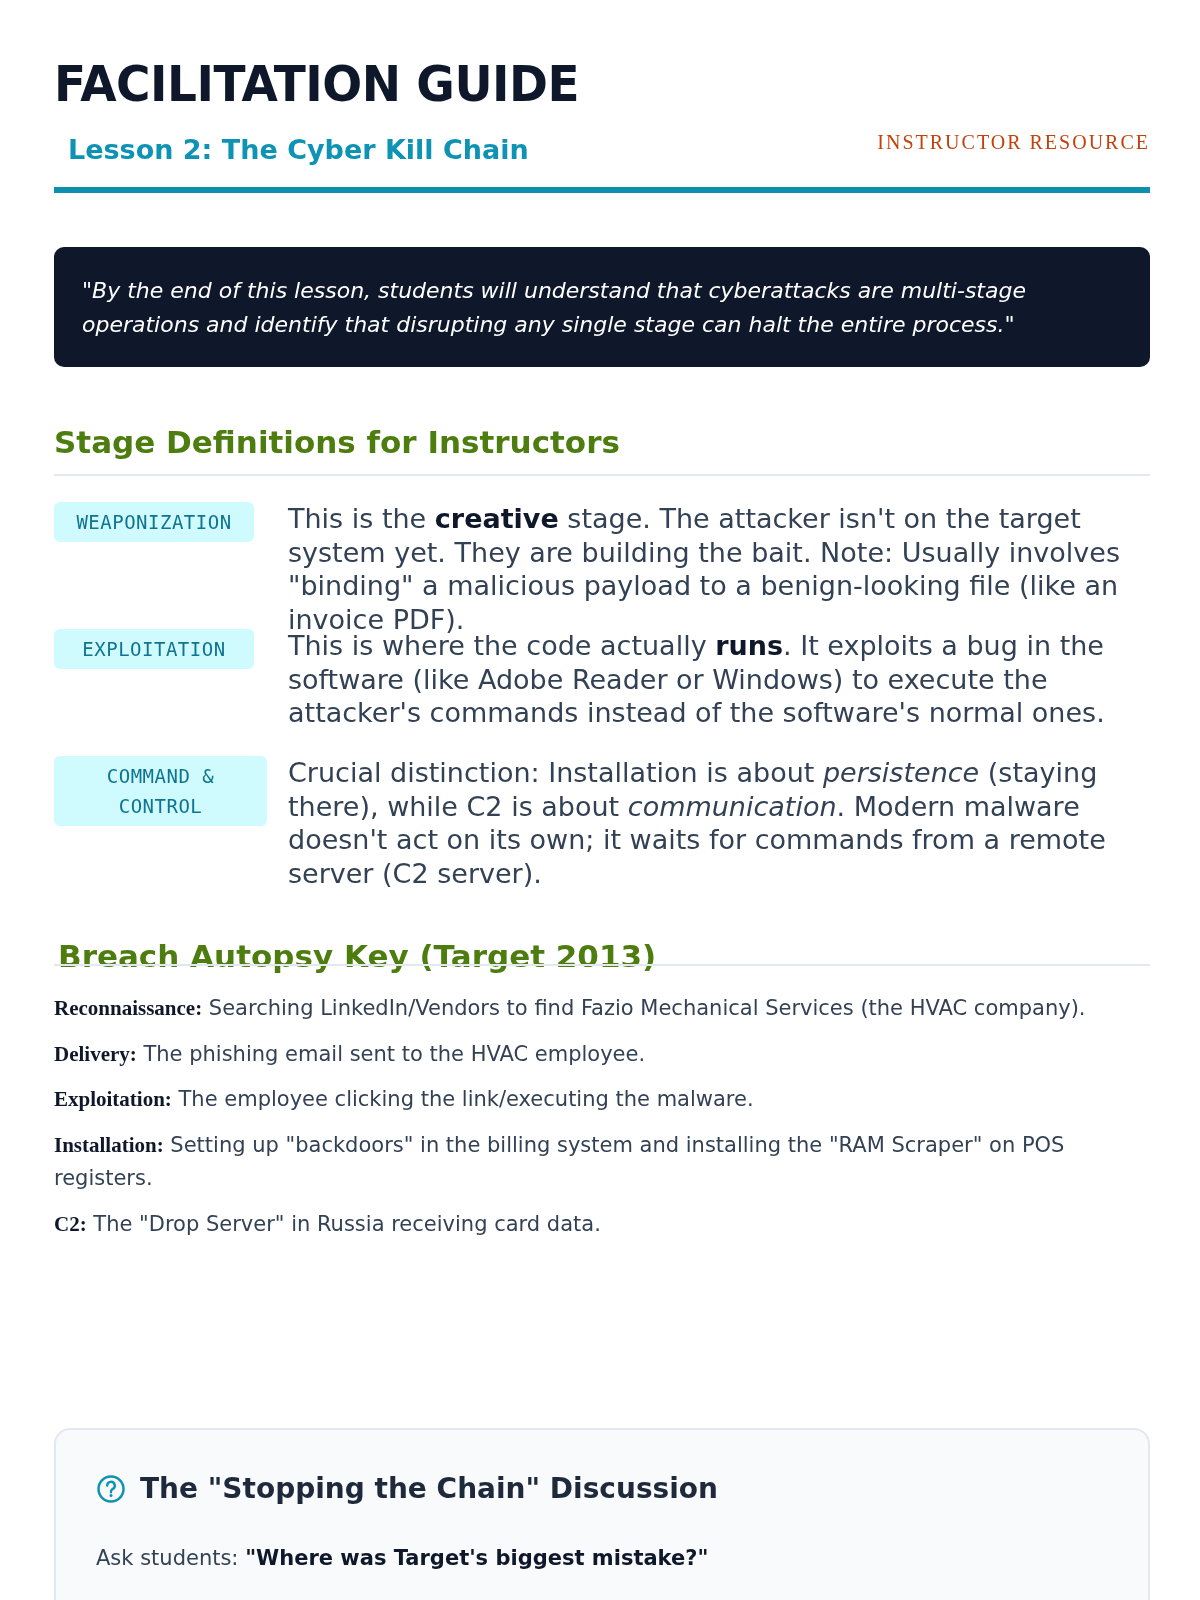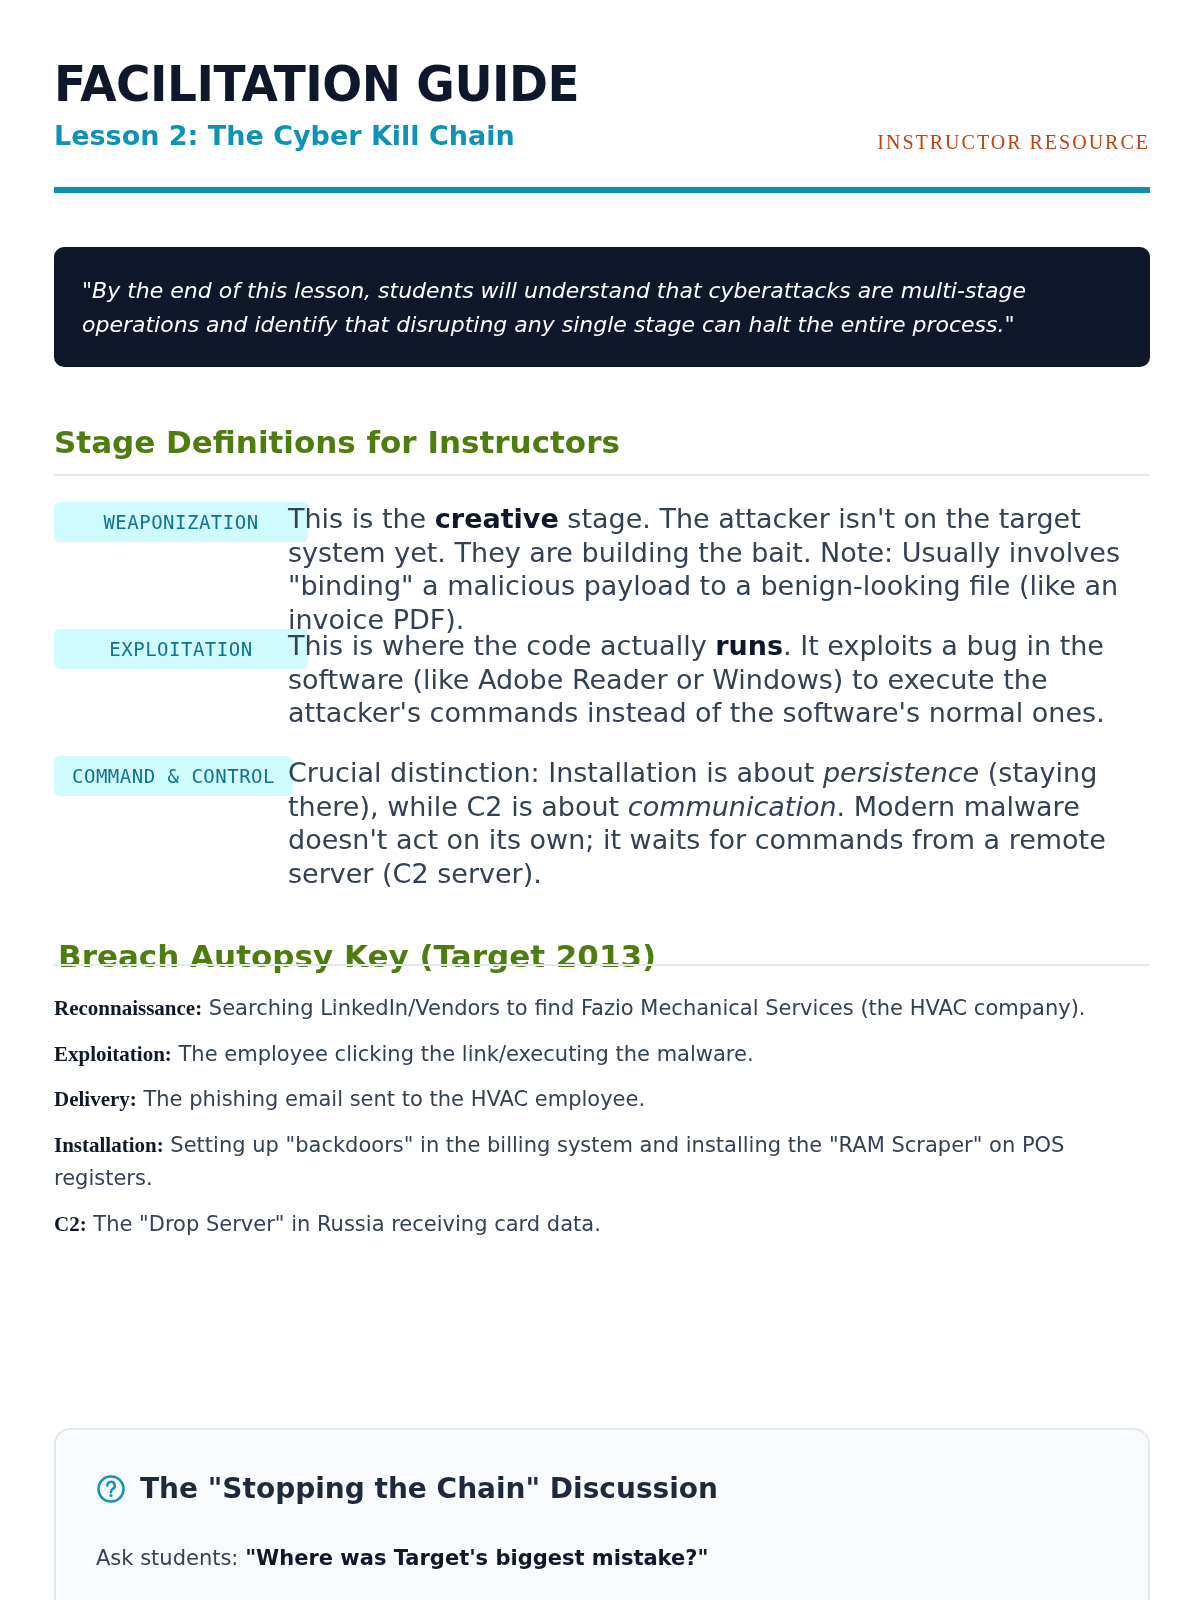--- a/index.html
+++ b/index.html
@@ -3,40 +3,40 @@
 <meta charset="utf-8">
 <style>
   html, body { margin: 0; padding: 0; background: #ffffff; }
   body { width: 1200px; height: 1600px; overflow: hidden; position: relative;
          font-family: "Liberation Sans", "DejaVu Sans", sans-serif; color: #1e293b; }
   .page { position: absolute; left: 54px; top: 0; width: 1096px; }
 
   .title { position: absolute; top: 54px; left: 0; margin: 0;
            font-family: "DejaVu Sans", sans-serif; font-weight: 900; font-size: 47px;
            letter-spacing: -0.5px; color: #0f172a; line-height: 60px; transform: scaleY(1.05); }
-  .subtitle { position: absolute; top: 118px; left: 0; margin: 0;
+  .subtitle { position: absolute; top: 118px; left: 0; margin: 14px;
               font-family: "DejaVu Sans", sans-serif; font-weight: 700; font-size: 27px;
               color: #0e93b4; line-height: 36px; }
   .resource { position: absolute; top: 131px; right: 0;
               font-family: Liberation Serif, serif; font-size: 20px; letter-spacing: 2px;
               color: #c2410c; }
   .rule { position: absolute; top: 187px; left: 0; width: 1096px; height: 6px; background: #0e8fb0; }
 
   .objective { position: absolute; top: 247px; left: 0; width: 1096px; height: 120px;
                background: #0f172a; border-radius: 10px; box-sizing: border-box;
                padding: 27px 28px; color: #ffffff; font-style: italic;
                font-family: "DejaVu Sans", sans-serif; font-size: 22px; line-height: 34px; }
 
   h2 { margin: 0; font-family: "DejaVu Sans", sans-serif; font-weight: 700;
        font-size: 31px; color: #4d7c0f; }
   .sec1-title { position: absolute; top: 424px; left: 0; }
   .sec1-rule { position: absolute; top: 474px; left: 0; width: 1096px; height: 2px; background: #e2e8f0; }
 
   .stage-row { position: absolute; left: 0; width: 1096px; }
-  .stage-tag { position: absolute; left: 0; top: 0; width: 254px; box-sizing: border-box;
+  .stage-tag { position: absolute; left: 0; top: 0; width: 200px; box-sizing: border-box;
                background: #cffafe; color: #0e7490; border-radius: 6px;
                font-family: "DejaVu Sans Mono", monospace; font-size: 19px; line-height: 30px;
                text-align: center; padding: 5px 8px; letter-spacing: 0.5px; }
   .stage-desc { position: absolute; left: 234px; top: 0; width: 862px; margin: 0;
                 font-family: "DejaVu Sans", sans-serif; font-size: 27px; line-height: 33.5px; color: #334155; }
   .stage-desc b { color: #0f172a; }
 
   .sec2-title { position: absolute; top: 914px; left: 4px; margin-top: 24px; }
   .sec2-rule { position: absolute; top: 964px; left: 0; width: 1096px; height: 2px; background: #e2e8f0; }
   .key-list { position: absolute; top: 992px; left: 0; width: 1096px; }
@@ -69,31 +69,31 @@
 
   <div class="stage-row" style="top:502px;">
     <div class="stage-tag">WEAPONIZATION</div>
     <p class="stage-desc"><span>This is the </span><b>creative</b><span> stage. The attacker isn't on the target system yet. They are building the bait. Note: Usually involves "binding" a malicious payload to a benign-looking file (like an invoice PDF).</span></p>
   </div>
   <div class="stage-row" style="top:629px;">
     <div class="stage-tag">EXPLOITATION</div>
     <p class="stage-desc"><span>This is where the code actually </span><b>runs</b><span>. It exploits a bug in the software (like Adobe Reader or Windows) to execute the attacker's commands instead of the software's normal ones.</span></p>
   </div>
   <div class="stage-row" style="top:756px;">
-    <div class="stage-tag" style="width:239px;">COMMAND &amp; CONTROL</div>
+    <div class="stage-tag" style="width:213px;">COMMAND &amp; CONTROL</div>
     <p class="stage-desc"><span>Crucial distinction: Installation is about </span><i>persistence</i><span> (staying there), while C2 is about </span><i>communication</i><span>. Modern malware doesn't act on its own; it waits for commands from a remote server (C2 server).</span></p>
   </div>
 
   <h2 class="sec2-title">Breach Autopsy Key (Target 2013)</h2>
   <div class="sec2-rule"></div>
 
   <div class="key-list">
     <p class="key-item"><b>Reconnaissance:</b><span> Searching LinkedIn/Vendors to find Fazio Mechanical Services (the HVAC company).</span></p>
+    <p class="key-item"><b>Delivery:</b><span> The phishing email sent to the HVAC employee.</span></p>
     <p class="key-item"><b>Exploitation:</b><span> The employee clicking the link/executing the malware.</span></p>
-    <p class="key-item"><b>Delivery:</b><span> The phishing email sent to the HVAC employee.</span></p>
     <p class="key-item"><b>Installation:</b><span> Setting up "backdoors" in the billing system and installing the "RAM Scraper" on POS registers.</span></p>
     <p class="key-item"><b>C2:</b><span> The "Drop Server" in Russia receiving card data.</span></p>
   </div>
 
   <div class="discussion">
     <div class="disc-head">
       <svg class="help-icon" viewBox="0 0 30 30">
         <circle cx="15" cy="15" r="12.5" fill="none" stroke="#0e93b4" stroke-width="2.5"></circle>
         <path d="M11.2 11.6 a3.8 3.8 0 1 1 5.3 3.5 c-1 .5-1.5 1.2-1.5 2.3 v0.8" fill="none" stroke="#0e93b4" stroke-width="2.4" stroke-linecap="round"></path>
         <circle cx="15" cy="21.6" r="1.5" fill="#0e93b4"></circle>

